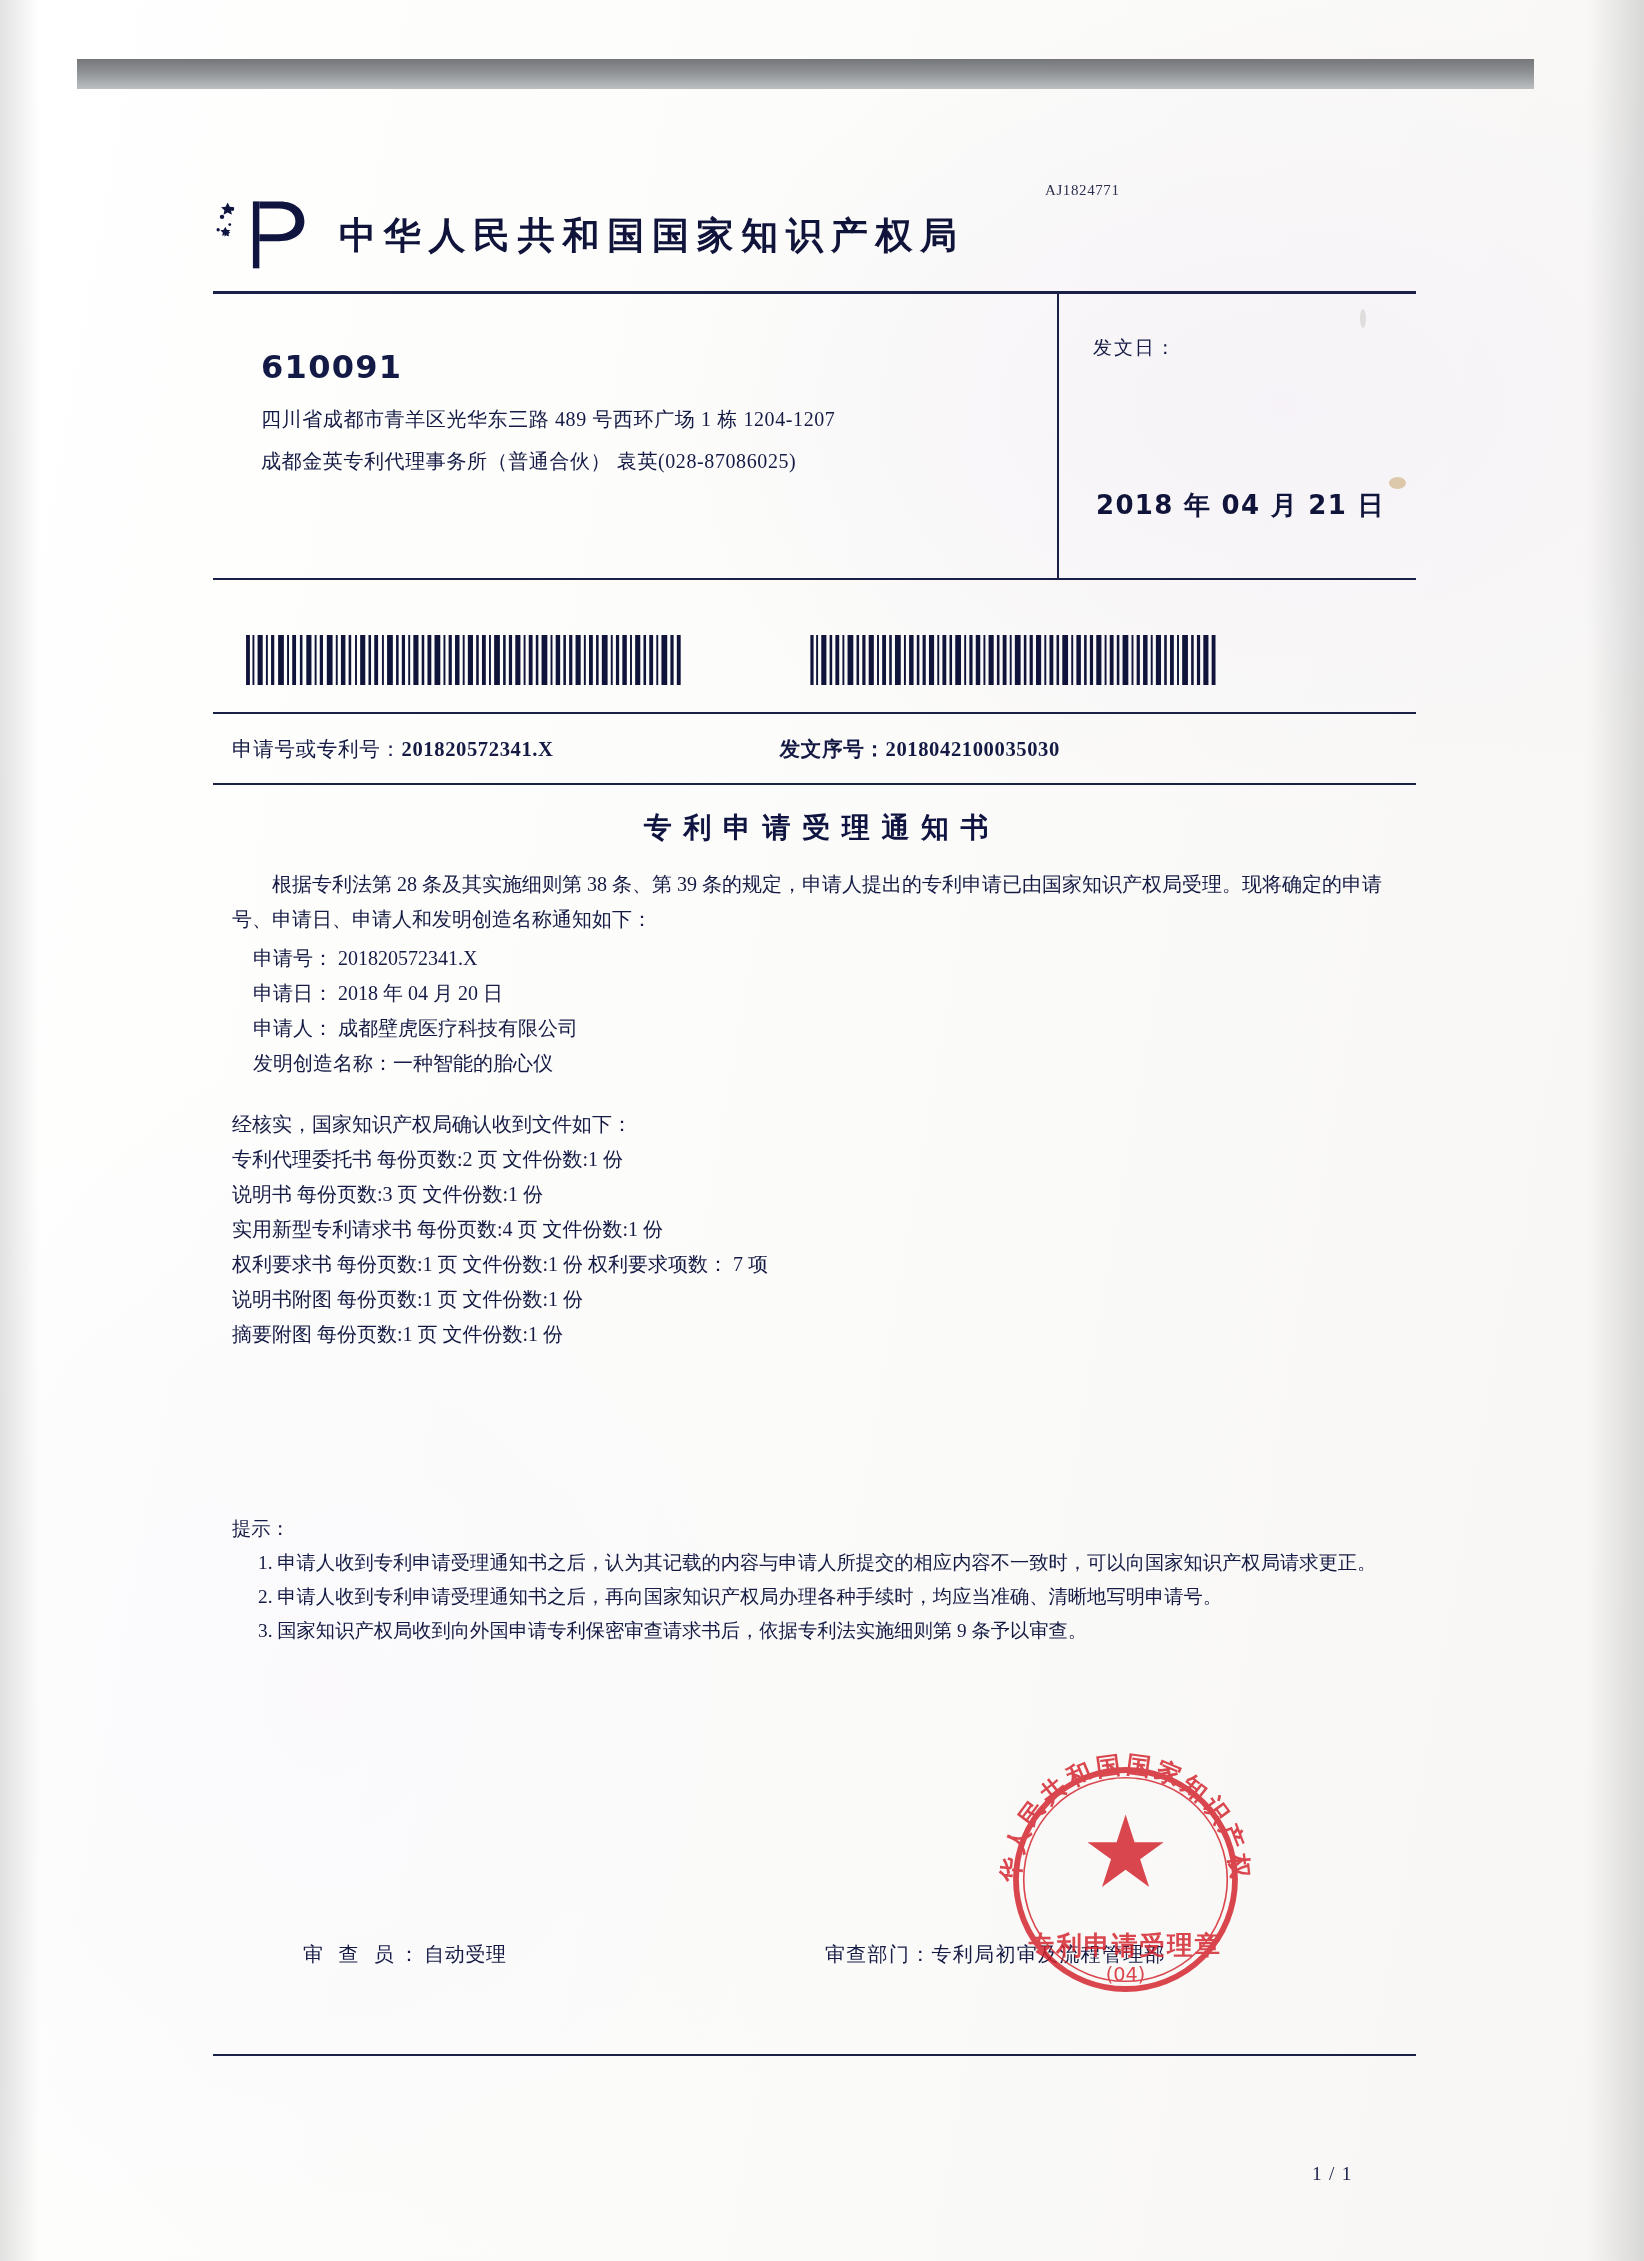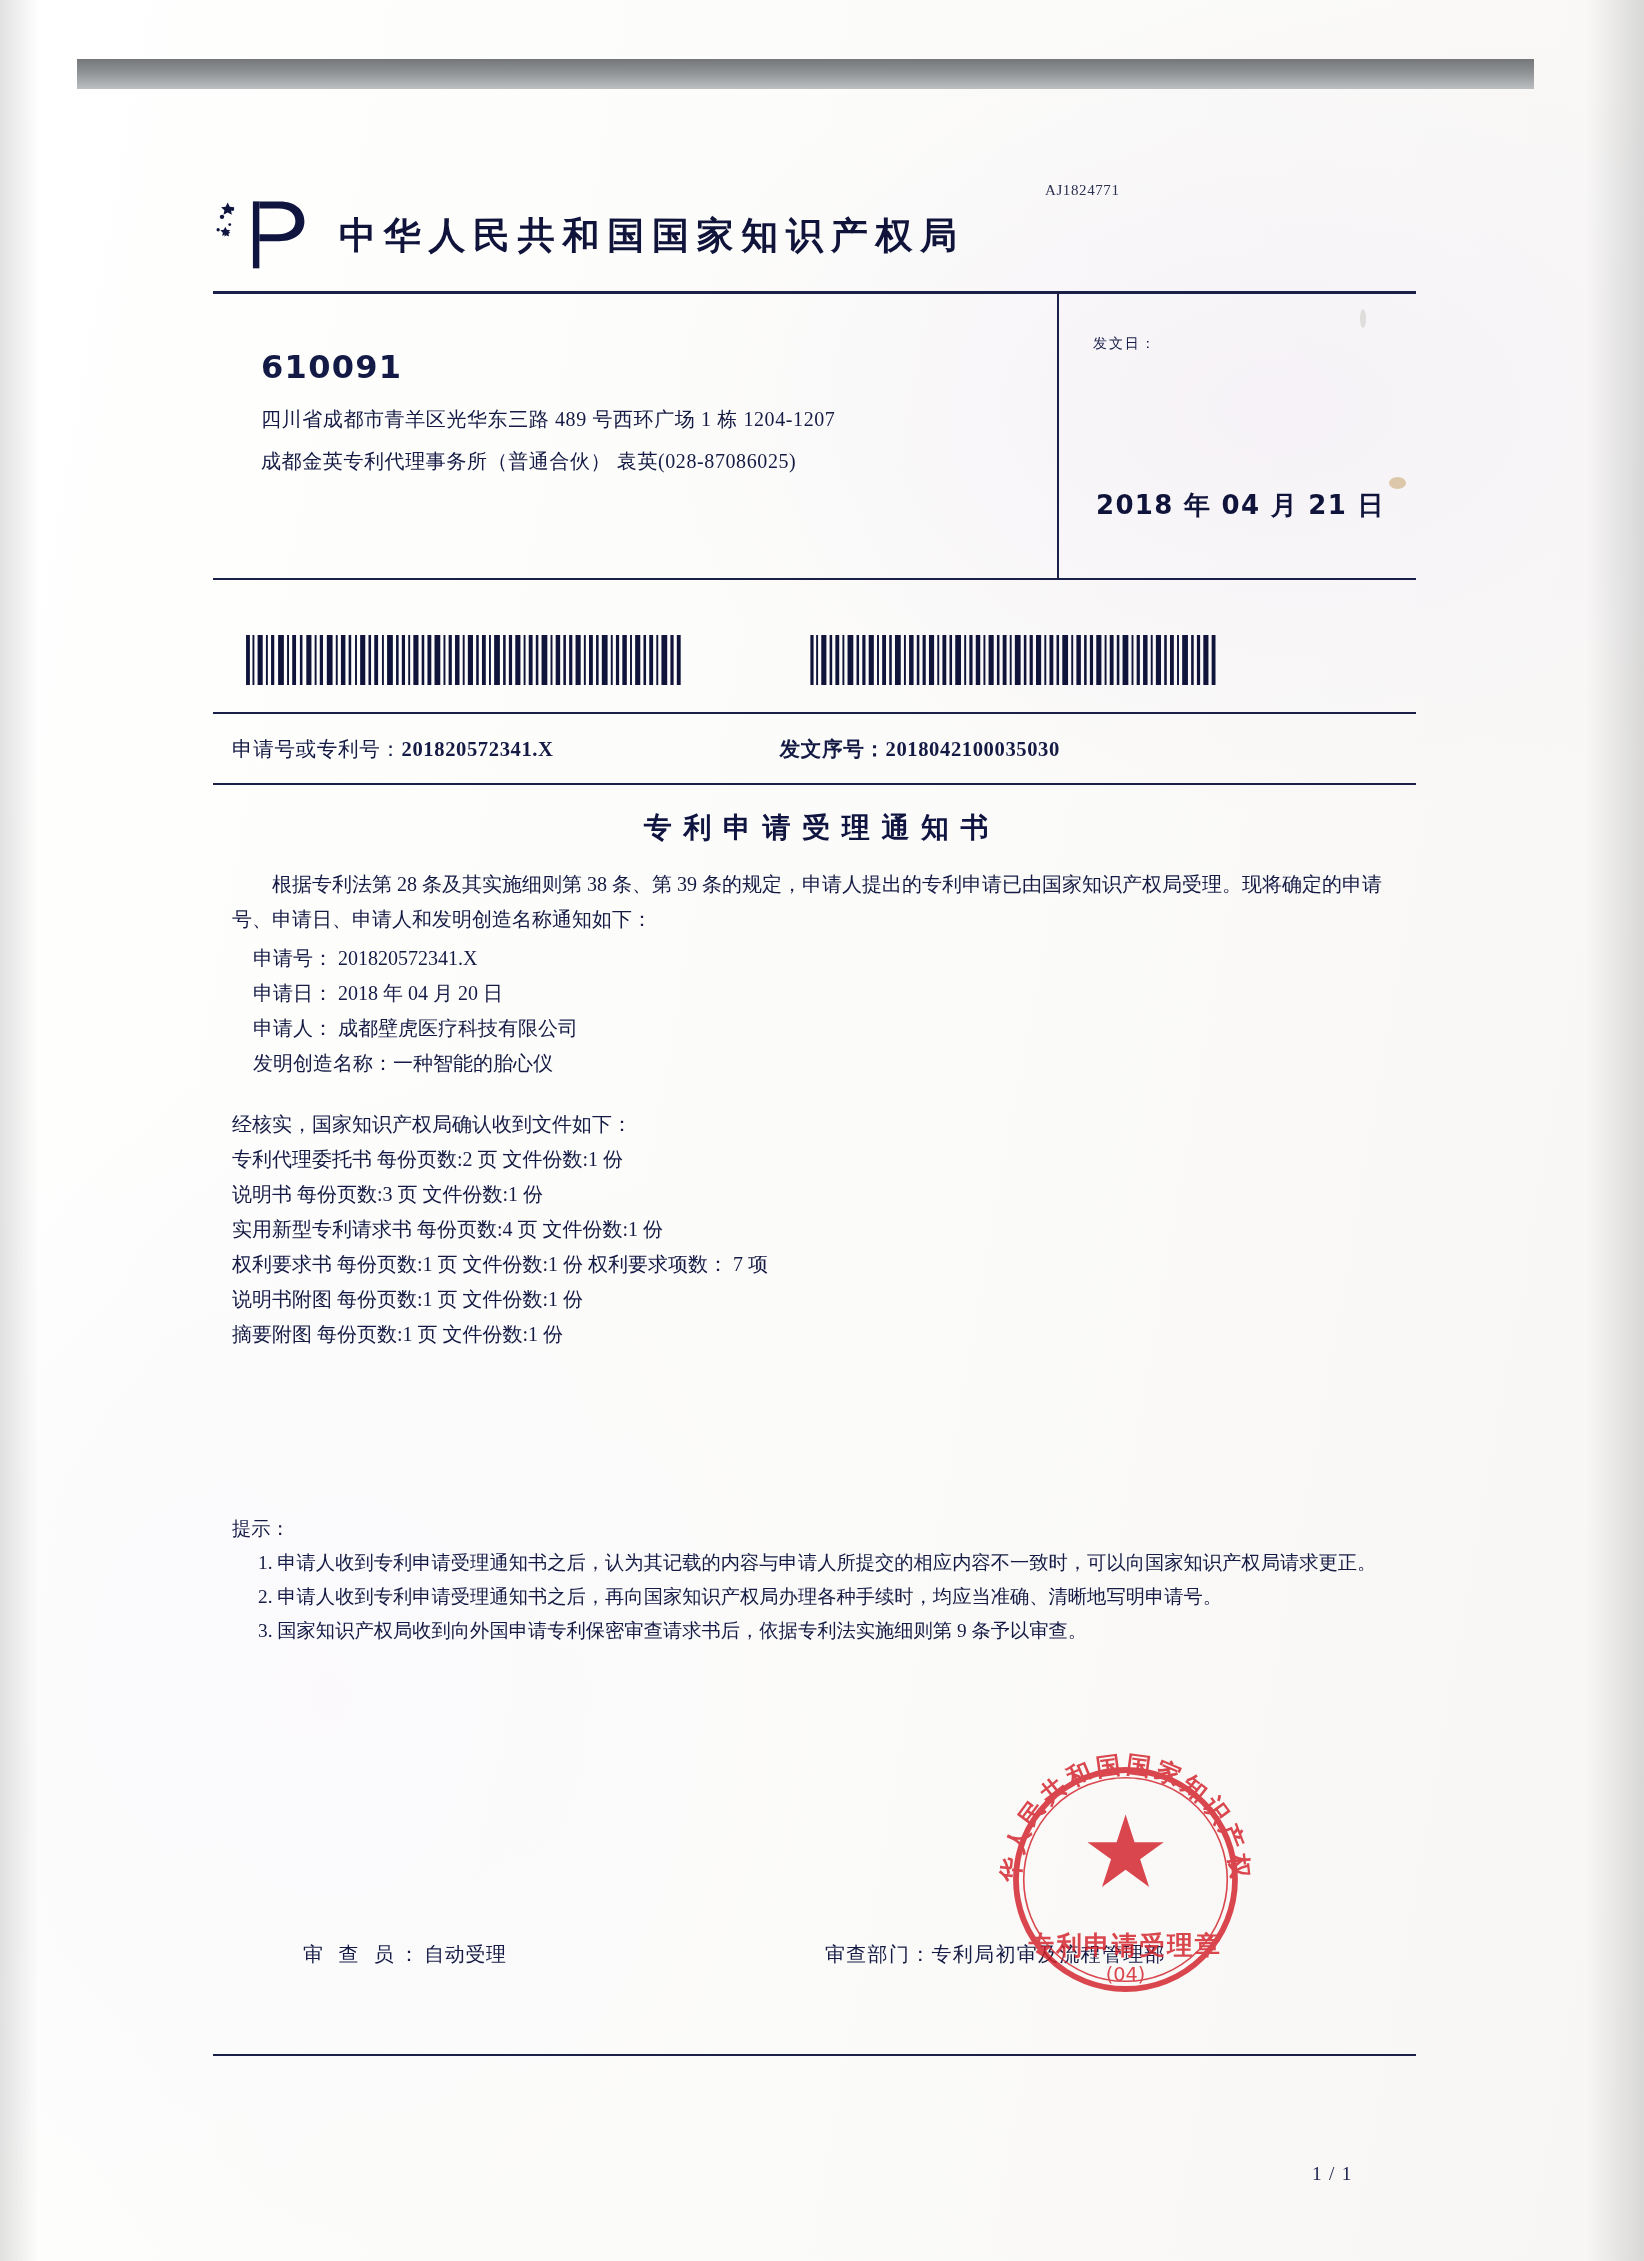--- a/index.html
+++ b/index.html
@@ -136,21 +136,21 @@
     left: 261px;
     top: 448px;
     font-size: 20px;
     letter-spacing: 0.6px;
     color: #141a44;
   }
   .issue-label {
     position: absolute;
     left: 1093px;
     top: 335px;
-    font-size: 14px;
+    font-size: 19px;
     letter-spacing: 1.9px;
     color: #141a44;
   }
   .issue-date {
     position: absolute;
     left: 1096px;
     top: 464px;
     font-family: "DejaVu Sans", "Liberation Sans", sans-serif;
     font-weight: bold;
     font-size: 26px;

